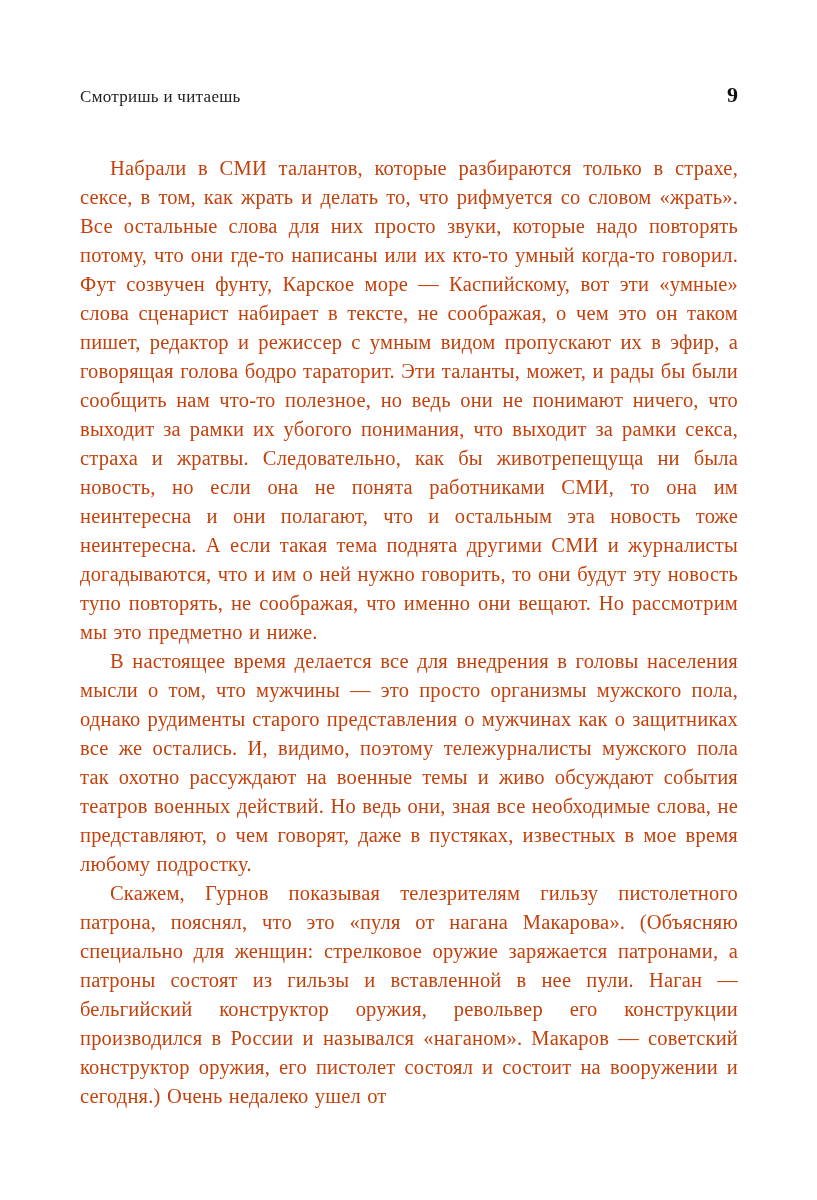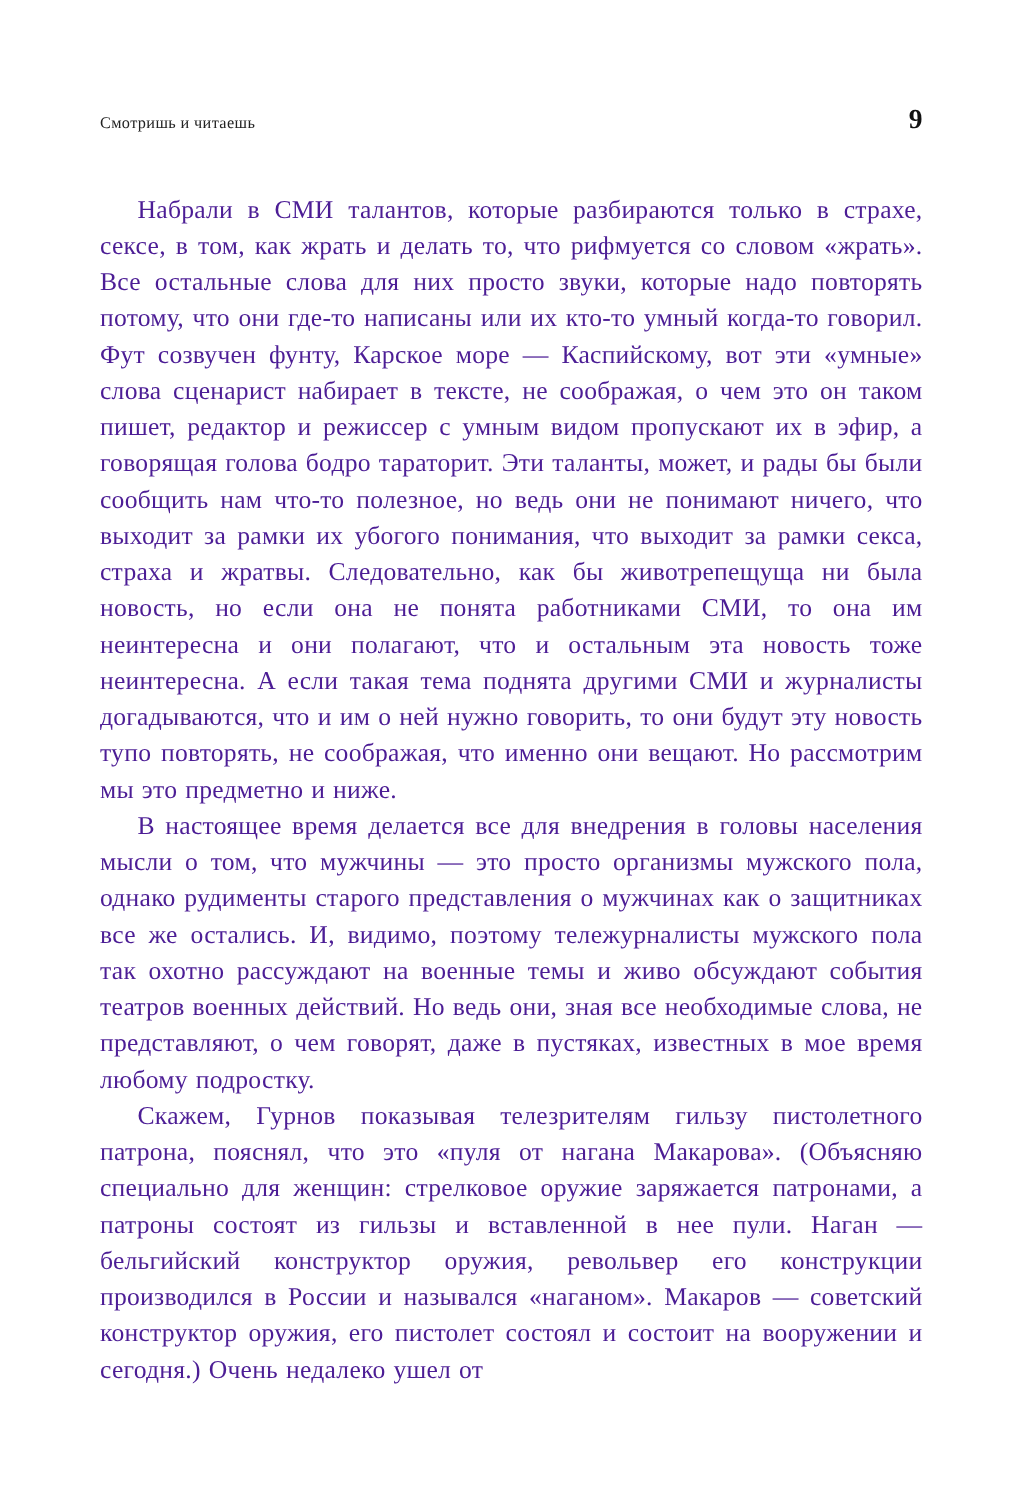--- a/index.html
+++ b/index.html
@@ -24,38 +24,38 @@
     top: 82px;
     width: 658px;
   }
   .running-head {
     display: flex;
     justify-content: space-between;
     align-items: baseline;
     margin-bottom: 46px;
   }
   .running-title {
-    font-size: 13px;
+    font-size: 17px;
     letter-spacing: 0.3px;
     color: #222;
   }
   .page-number {
     font-size: 22px;
     font-weight: bold;
     color: #111;
   }
   .body-text p {
     margin: 0;
     text-indent: 30px;
     text-align: justify;
     font-size: 20.5px;
     line-height: 29px;
     letter-spacing: 0.2px;
     word-spacing: 1px;
-    color: #4c1d95;
+    color: #c2410c;
   }
 </style>
 </head>
 <body>
 
 <div class="page">
   <div class="content">
 
     <div class="running-head">
       <span class="running-title">Смотришь и читаешь</span>

